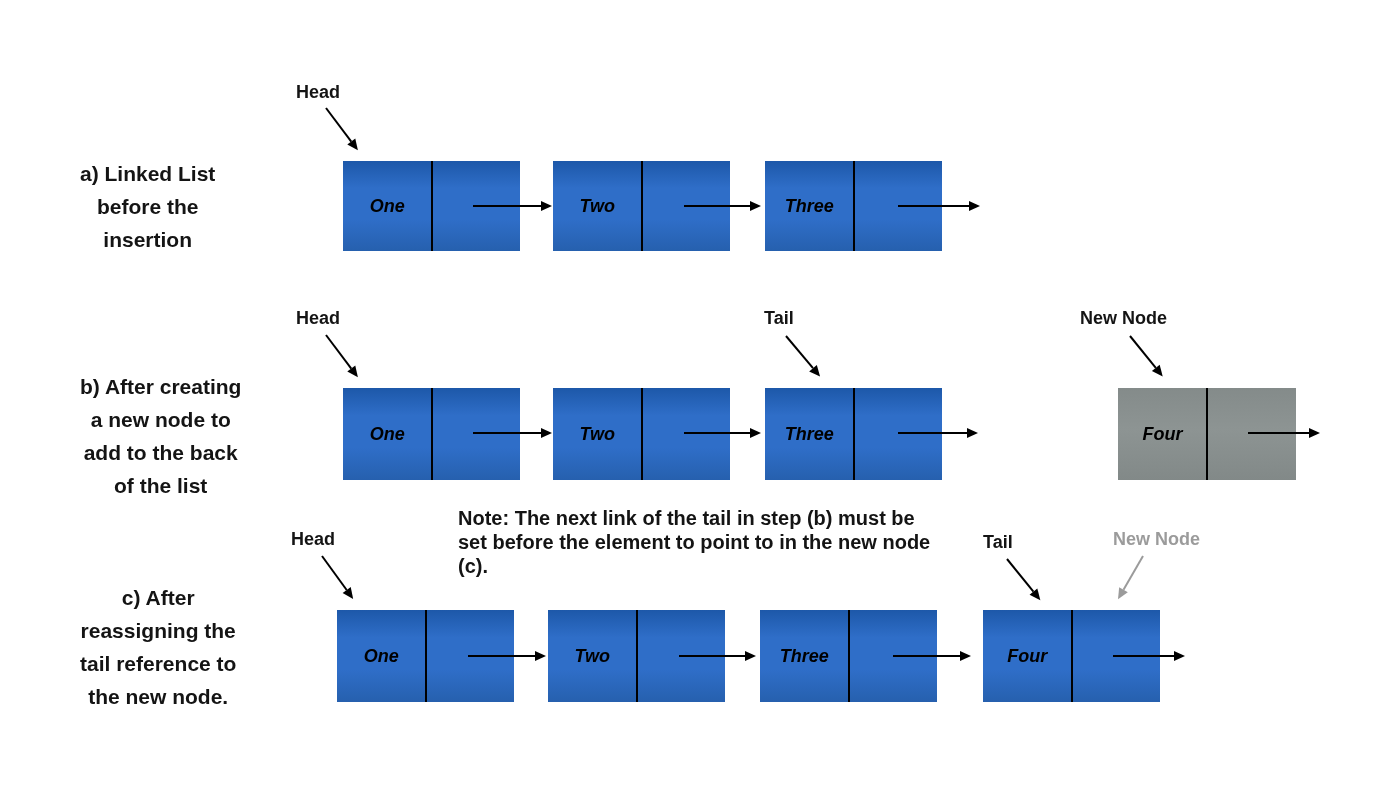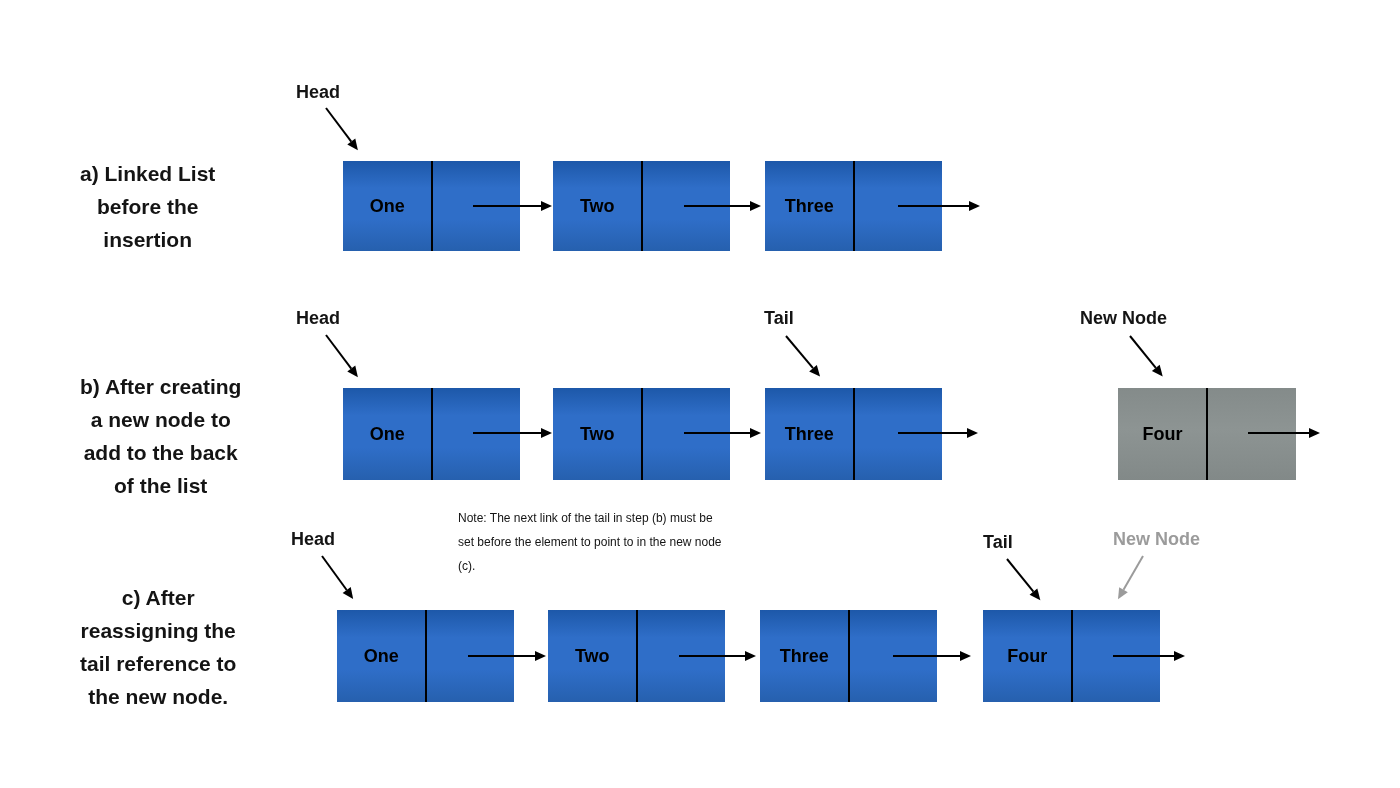--- a/index.html
+++ b/index.html
@@ -33,42 +33,42 @@
   }
   .node.gray{
     background:linear-gradient(180deg,var(--node-gray-top) 0%,var(--node-gray-mid) 45%,#828988 100%);
   }
   .node .node-divider{
     position:absolute;left:50%;top:0;bottom:0;width:2px;margin-left:-1px;background:#000;
   }
   .node .node-label{
     position:absolute;left:0;top:0;width:50%;height:100%;
     display:flex;align-items:center;justify-content:center;
-    font-size:18px;font-weight:bold;color:#000;
+    font-size:18px;font-weight:bold;color:#000;font-style:italic;
   }
   
   .harrow{
     position:absolute;height:2px;background:currentColor;color:var(--arrow);
   }
   .harrow::after{
     content:'';position:absolute;right:-11px;top:50%;transform:translateY(-50%);
     border-left:11px solid currentColor;border-top:5px solid transparent;border-bottom:5px solid transparent;
   }
   
   .darrow{
     position:absolute;height:2px;background:currentColor;color:var(--arrow);
     transform-origin:0 50%;
   }
   .darrow::after{
     content:'';position:absolute;right:-11px;top:50%;transform:translateY(-50%);
     border-left:11px solid currentColor;border-top:5px solid transparent;border-bottom:5px solid transparent;
   }
   .darrow.gray{color:var(--gray-label);}
   .note{
-    position:absolute;font-size:12px;font-weight:normal;line-height:24px;
+    position:absolute;font-size:20px;font-weight:bold;line-height:24px;
     white-space:pre-line;color:var(--text);
   }
 </style>
 </head>
 <body>
 
 <div class="canvas">
 
   <section>
     <div class="caption" style="left:80px;top:157px;">a) Linked List

